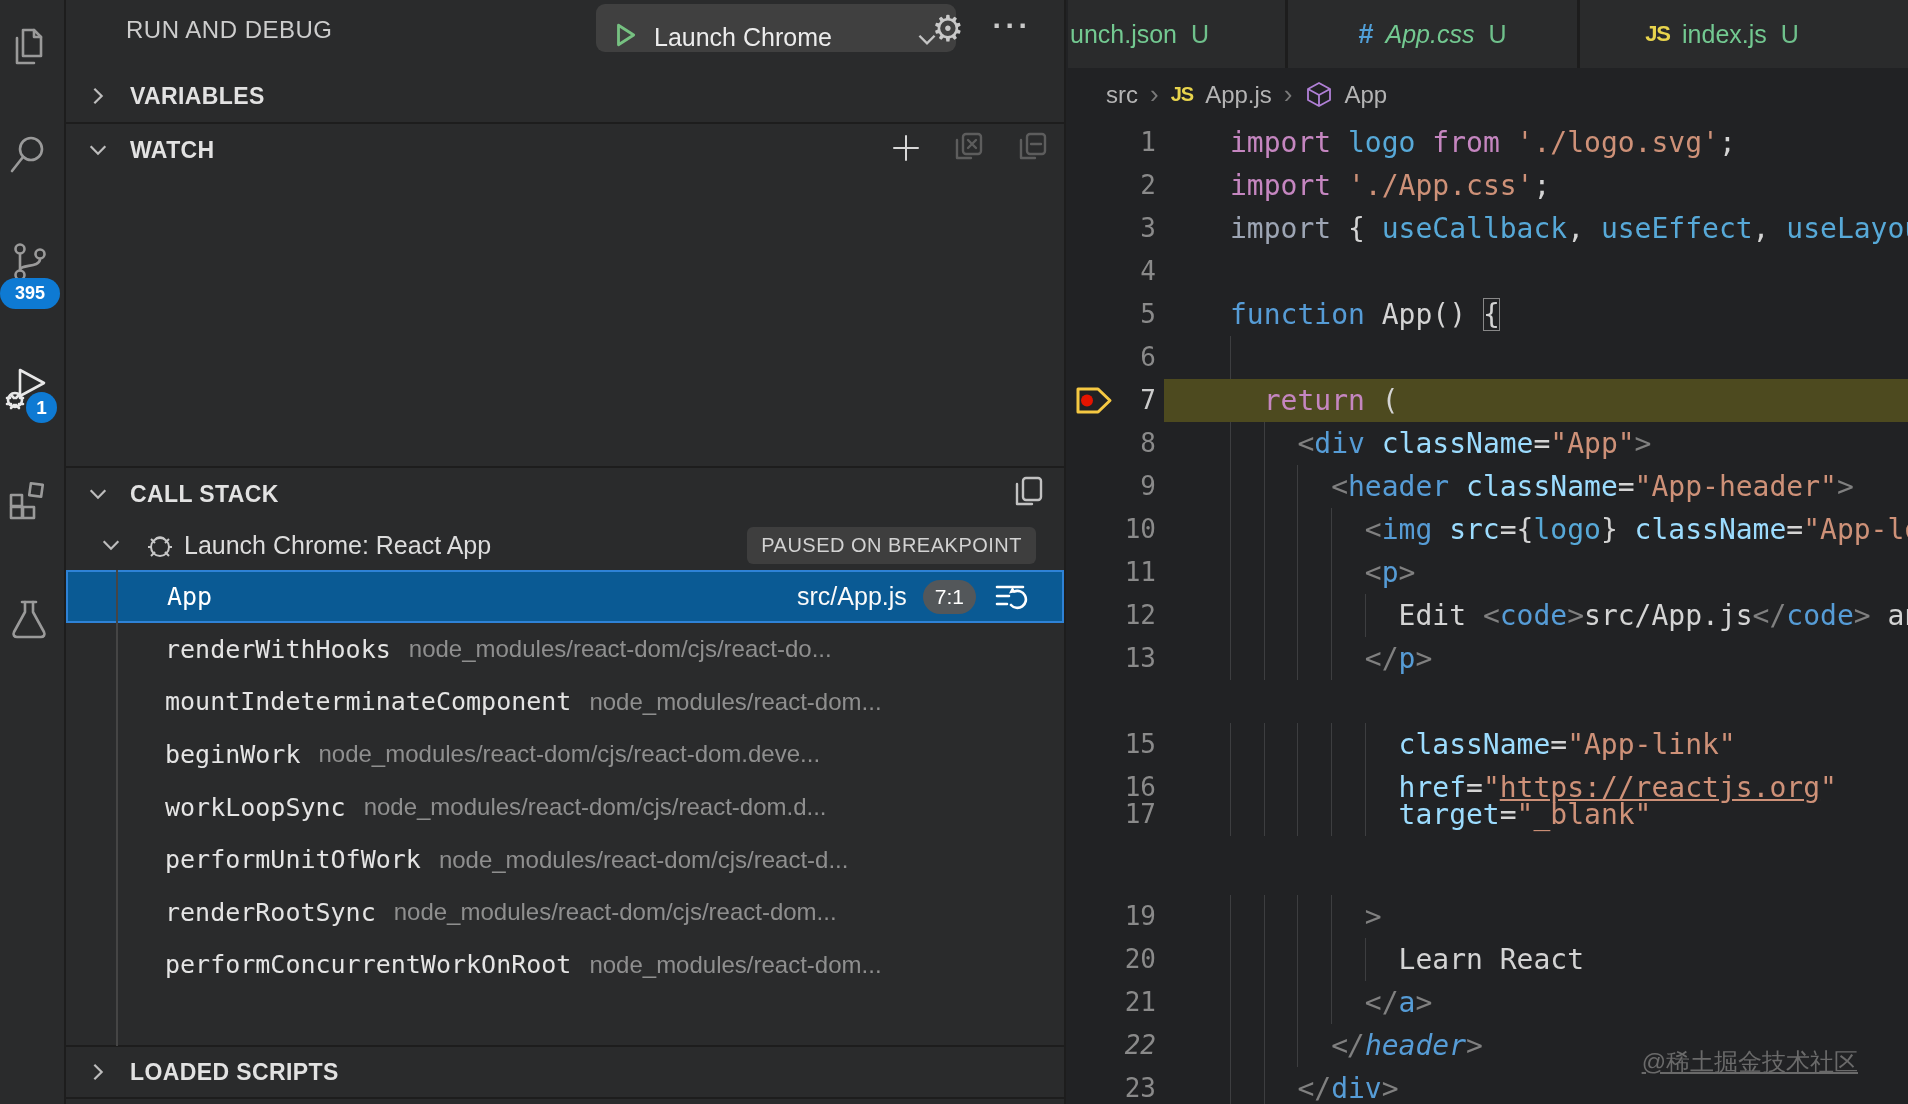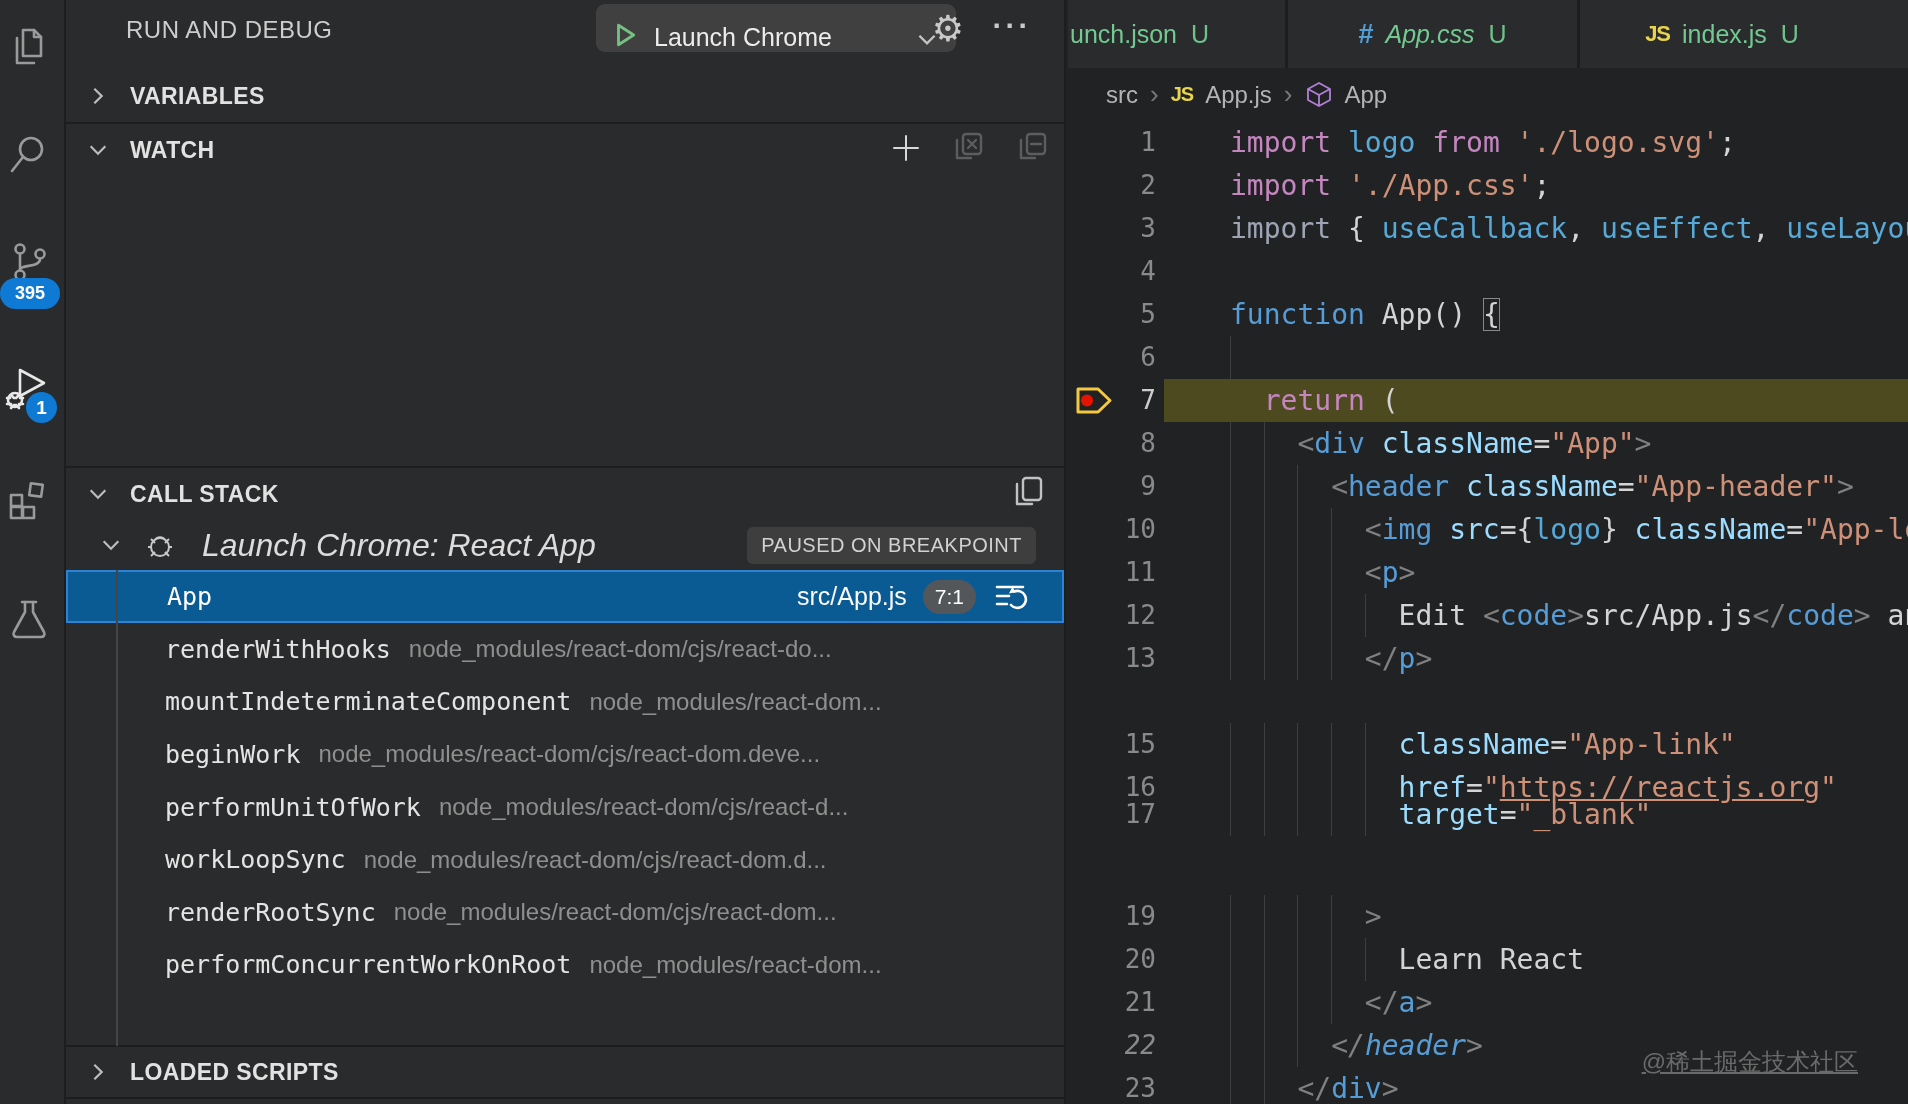--- a/index.html
+++ b/index.html
@@ -26,21 +26,21 @@
 
   .section-row { position:absolute; left:0; width:100%; display:flex; align-items:center; }
   .section-title { font-size:23px; font-weight:bold; color:#e2e2e2; letter-spacing:0.4px; }
   .chev { flex:0 0 auto; display:flex; align-items:center; justify-content:center; }
   .divider { position:absolute; left:0; width:100%; height:2px; background:#1d1d1d; }
 
   #watch-actions { position:absolute; right:12px; top:0; height:100%; display:flex; align-items:center; gap:26px; }
   #watch-actions svg, #callstack-copy svg { fill:none; stroke-linecap:round; stroke-linejoin:round; }
 
   #session-row { position:absolute; top:520px; left:0; width:100%; height:50px; display:flex; align-items:center; }
-  #session-row .lbl { font-size:32px; color:#dcdcdc; margin-left:24px;font-style:italic; }
+  #session-row .lbl { font-size:25px; color:#dcdcdc; margin-left:6px; }
   #paused-badge { position:absolute; right:28px; top:7px; background:#3e3e3e; border-radius:6px; color:#d2d2d2; font-size:20px; padding:7px 14px; letter-spacing:0.5px; }
 
   #stack { position:absolute; top:570px; left:0; width:100%; }
   #tree-guide { position:absolute; left:50px; top:570px; height:476px; width:2px; background:#454545; z-index:6; }
   .stack-frame { position:relative; display:flex; align-items:center; height:52.6px; padding-left:99px; padding-right:32px; }
   .stack-frame .fname { font-family:"DejaVu Sans Mono", monospace; font-size:25px; color:#e4e4e4; white-space:nowrap; }
   .stack-frame .fpath { font-size:24px; color:#8f8f8f; margin-left:18px; white-space:nowrap; overflow:hidden; }
   .stack-frame.selected { height:53px; background:#0A5A94; border:2px solid #2E82D6; }
   .stack-frame.selected .fname { color:#ffffff; }
   .stack-frame .spacer { flex:1; }
@@ -246,26 +246,26 @@
           </div>
           <div class="stack-frame">
             <span class="fname">mountIndeterminateComponent</span>
             <span class="fpath">node_modules/react-dom...</span>
           </div>
           <div class="stack-frame">
             <span class="fname">beginWork</span>
             <span class="fpath">node_modules/react-dom/cjs/react-dom.deve...</span>
           </div>
           <div class="stack-frame">
+            <span class="fname">workLoopSync</span>
+            <span class="fpath">node_modules/react-dom/cjs/react-dom.d...</span>
+          </div>
+          <div class="stack-frame">
             <span class="fname">performUnitOfWork</span>
             <span class="fpath">node_modules/react-dom/cjs/react-d...</span>
-          </div>
-          <div class="stack-frame">
-            <span class="fname">workLoopSync</span>
-            <span class="fpath">node_modules/react-dom/cjs/react-dom.d...</span>
           </div>
           <div class="stack-frame">
             <span class="fname">renderRootSync</span>
             <span class="fpath">node_modules/react-dom/cjs/react-dom...</span>
           </div>
           <div class="stack-frame">
             <span class="fname">performConcurrentWorkOnRoot</span>
             <span class="fpath">node_modules/react-dom...</span>
           </div>
         </div>

